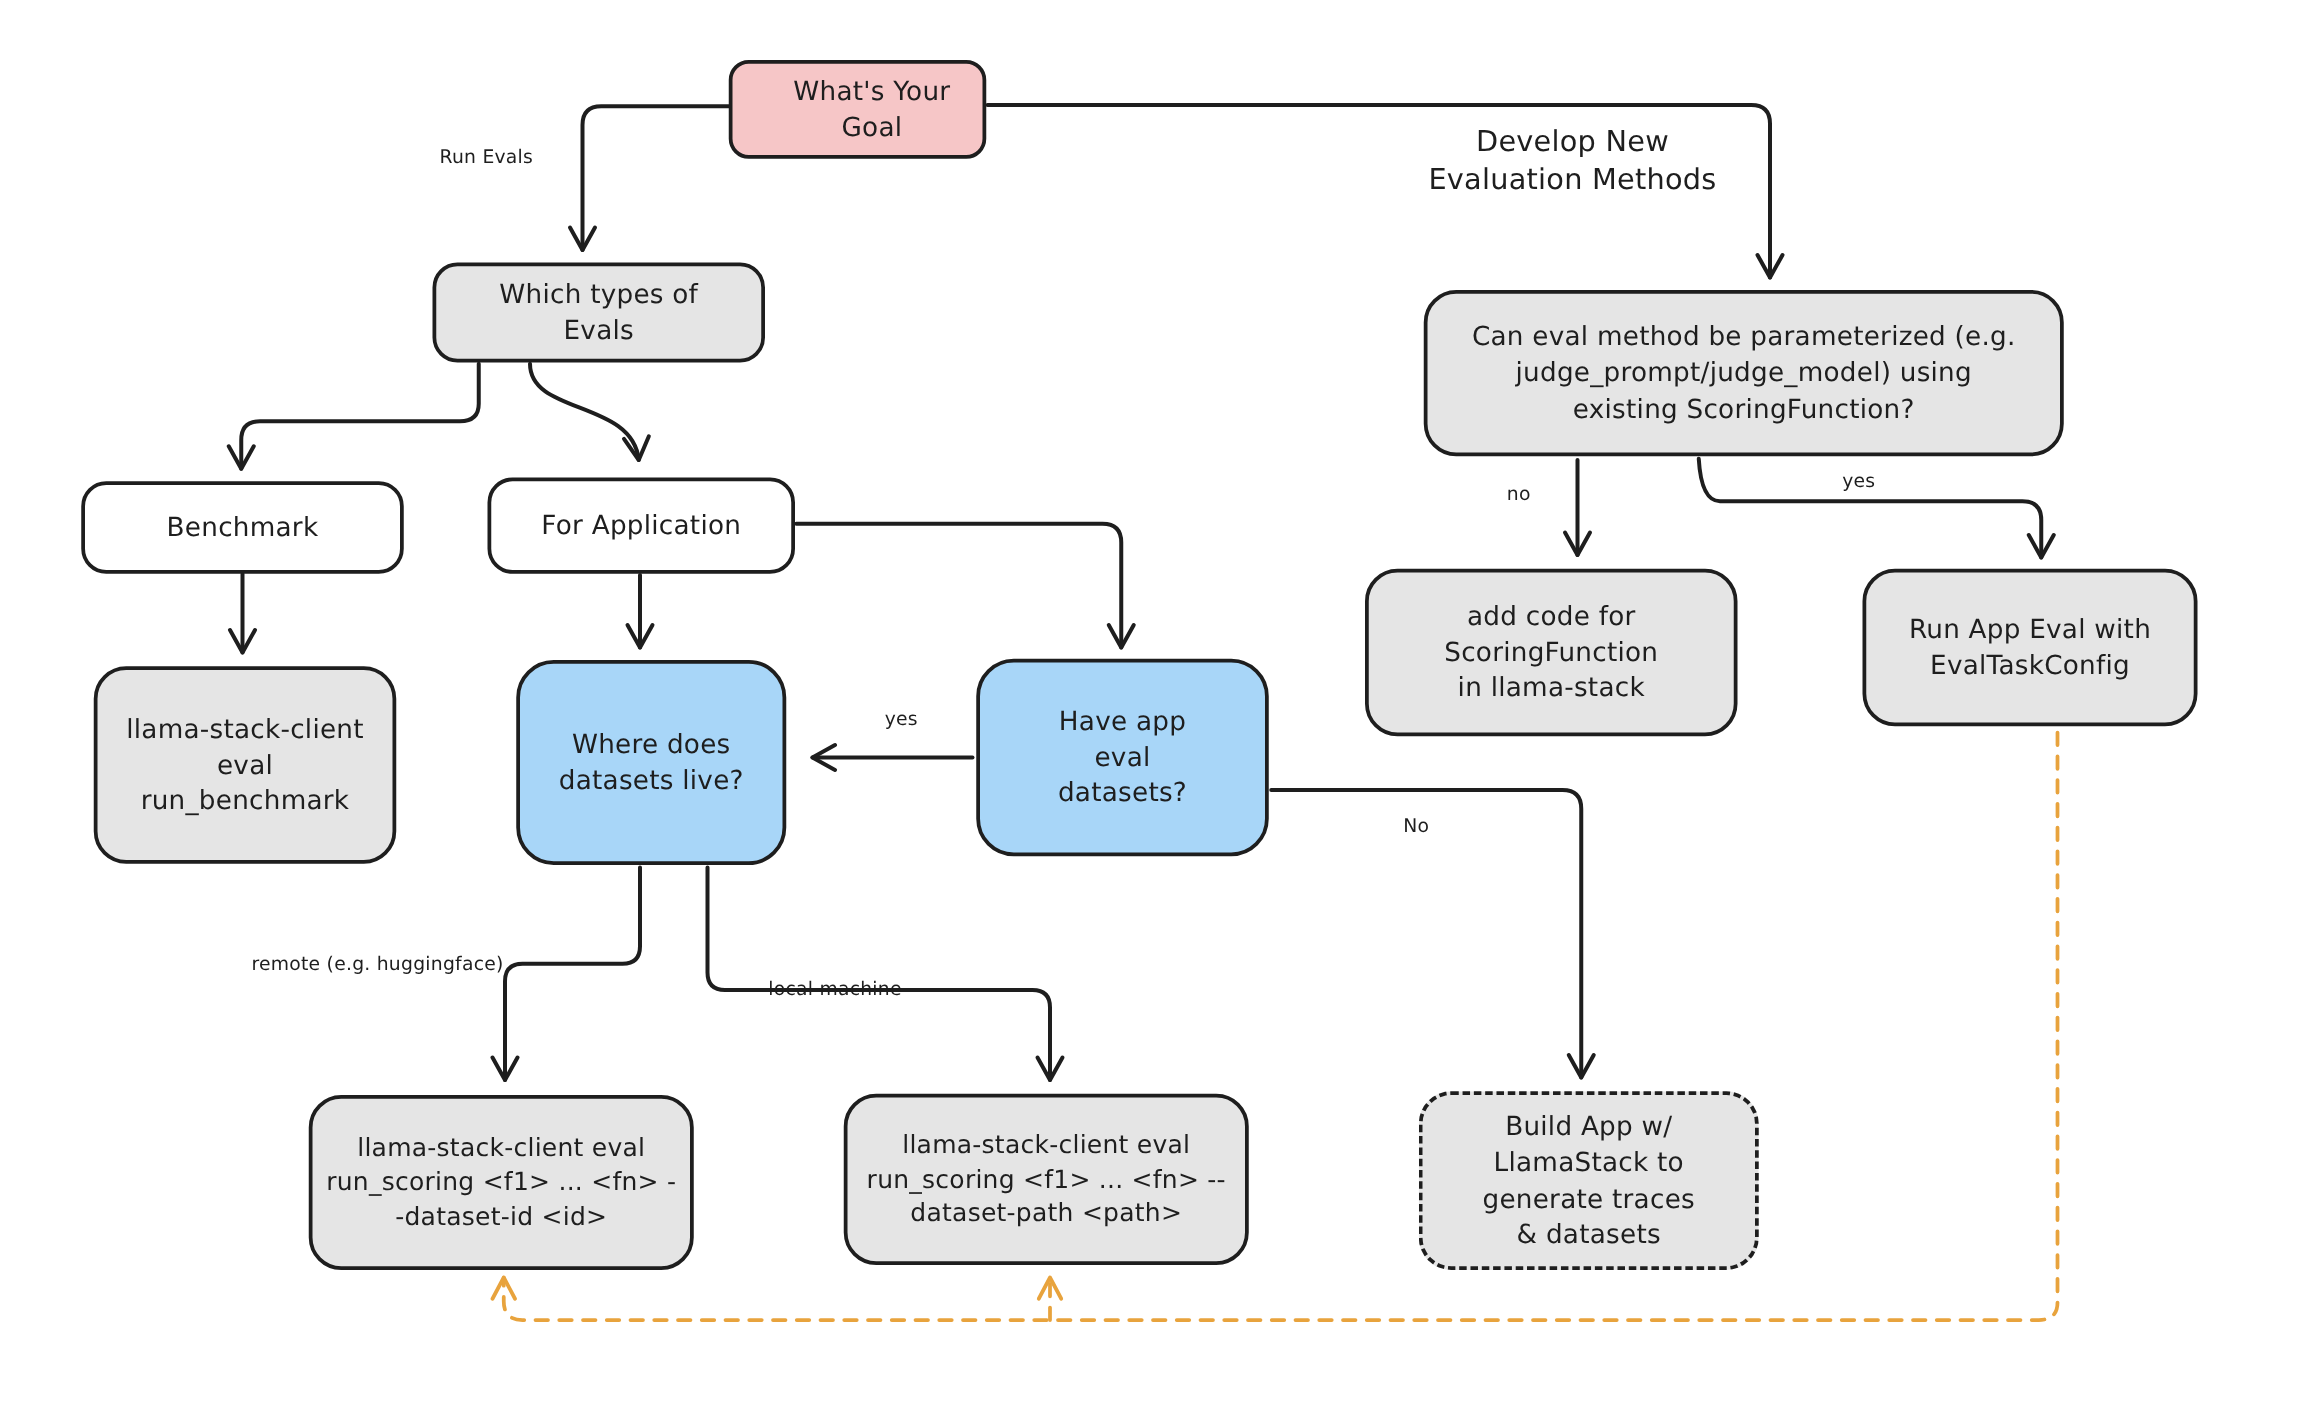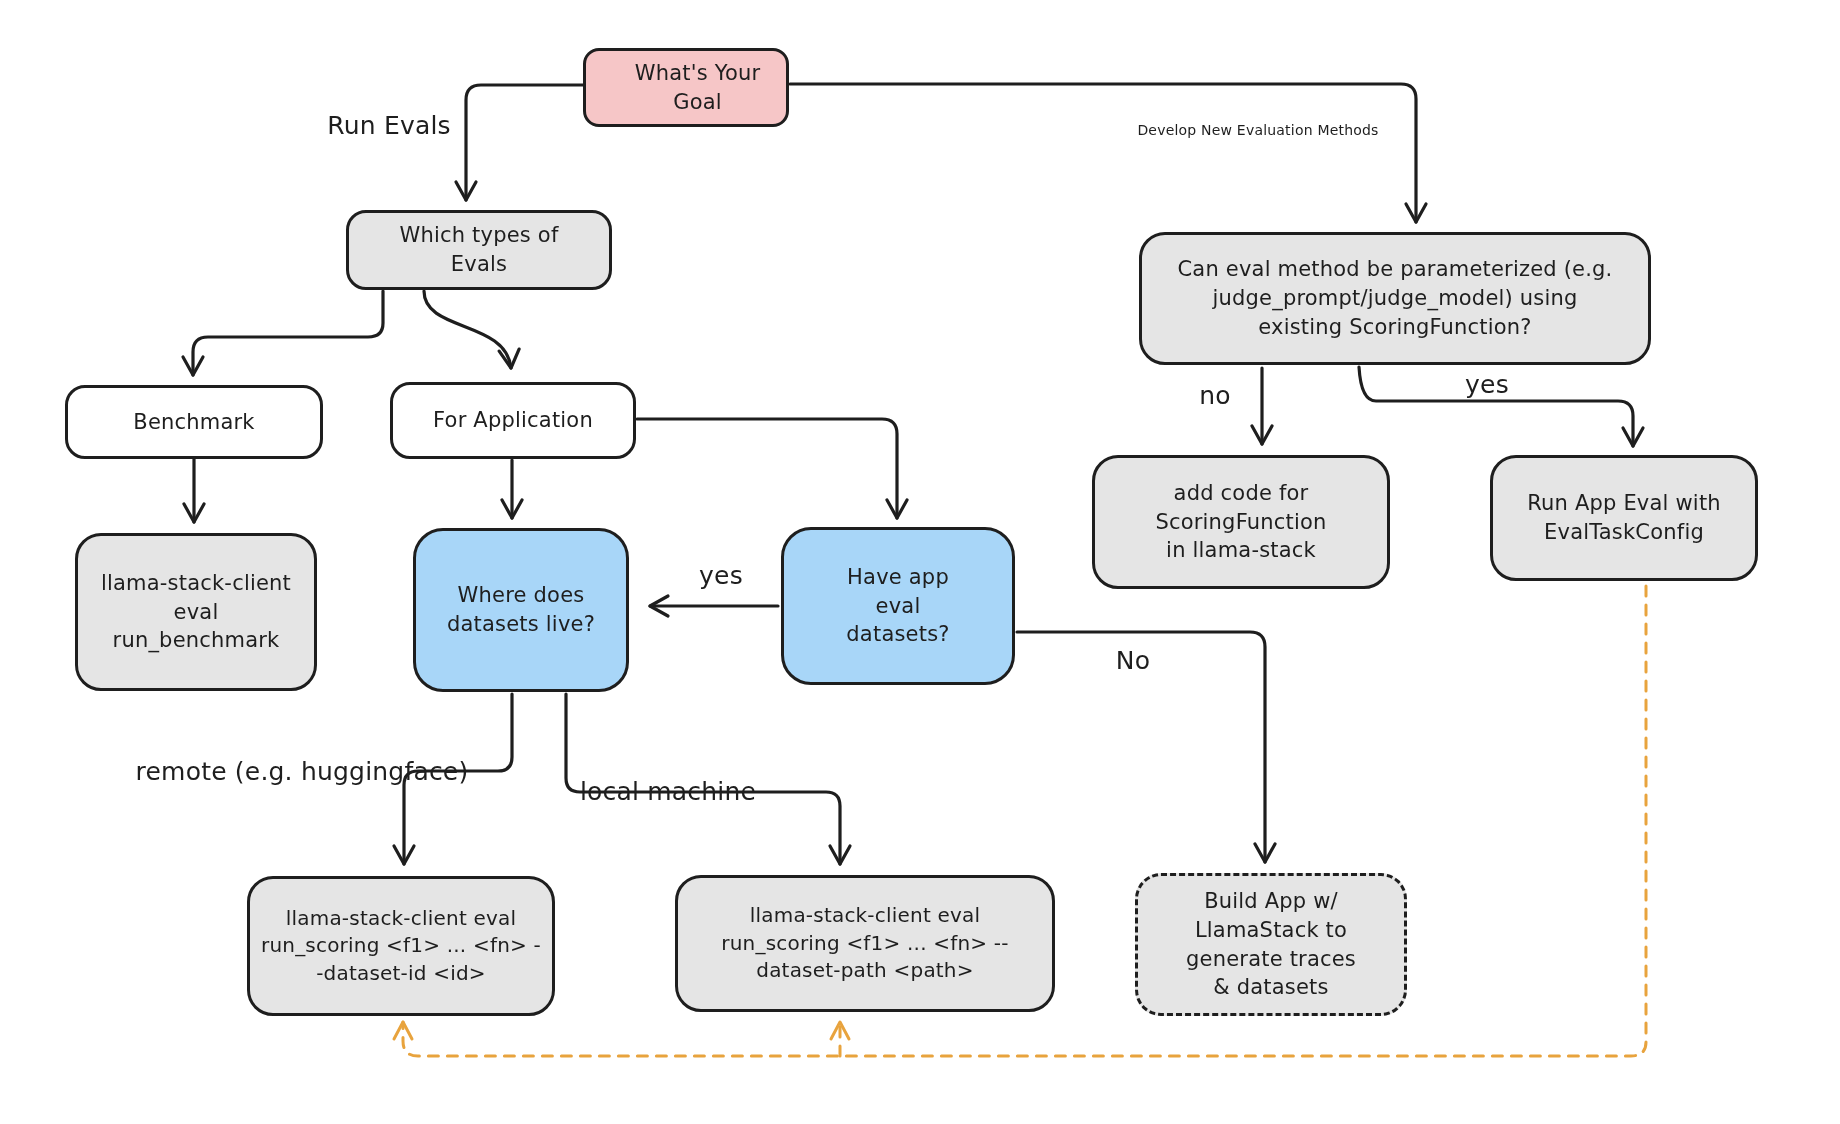--- a/index.html
+++ b/index.html
@@ -18,23 +18,23 @@
   .node span{display:block;}
   .pink{background:#f6c6c7;}
   .green{background:#e5e5e5;}
   .blue{background:#a8d6f8;}
   .yellow{background:#e5e5e5;}
   .white{background:#ffffff;}
   .dashed{border-style:dashed;}
   .cmd{font-size:20px;}
   .elabel{
     position:absolute;transform:translate(-50%,-50%);text-align:center;
-    font-size:25px;line-height:1.3;white-space:nowrap;letter-spacing:.2px;
+    font-size:15px;line-height:1.3;white-space:nowrap;letter-spacing:.2px;
   }
-  .elabel.wrap{white-space:normal;width:270px;font-size:14px;}
+  .elabel.wrap{white-space:normal;width:270px;font-size:23px;}
   
   .w130 span{max-width:130px;} .w160 span{max-width:165px;}
   .w150 span{max-width:150px;} .w190 span{max-width:195px;}
   .w200 span{max-width:205px;} .w180 span{max-width:185px;}
   .w290 span{max-width:290px;} .w430 span{max-width:440px;}
 </style>
 </head>
 <body>
 
 <div class="canvas">
@@ -106,21 +106,21 @@
   </div>
 
   <div class="node yellow w200" style="left:1490px;top:455px;width:268px;height:126px;">
     <span>Run App Eval with EvalTaskConfig</span>
   </div>
 
   <div class="node yellow cmd w290" style="left:247px;top:876px;width:308px;height:140px;">
     <span>llama-stack-client eval run_scoring &lt;f1&gt; ... &lt;fn&gt; --dataset-id &lt;id&gt;</span>
   </div>
 
-  <div class="node yellow cmd w290" style="left:675px;top:875px;width:380px;height:137px;">
+  <div class="node yellow cmd w290" style="left:675px;top:875px;width:324px;height:137px;">
     <span>llama-stack-client eval run_scoring &lt;f1&gt; ... &lt;fn&gt; --dataset-path &lt;path&gt;</span>
   </div>
 
   <div class="node yellow dashed w180" style="left:1135px;top:873px;width:272px;height:143px;">
     <span>Build App w/ LlamaStack to generate traces &amp; datasets</span>
   </div>
 
   <div class="elabel" style="left:389px;top:126px;">Run Evals</div>
 
   <div class="elabel wrap" style="left:1258px;top:130px;">Develop New Evaluation Methods</div>

